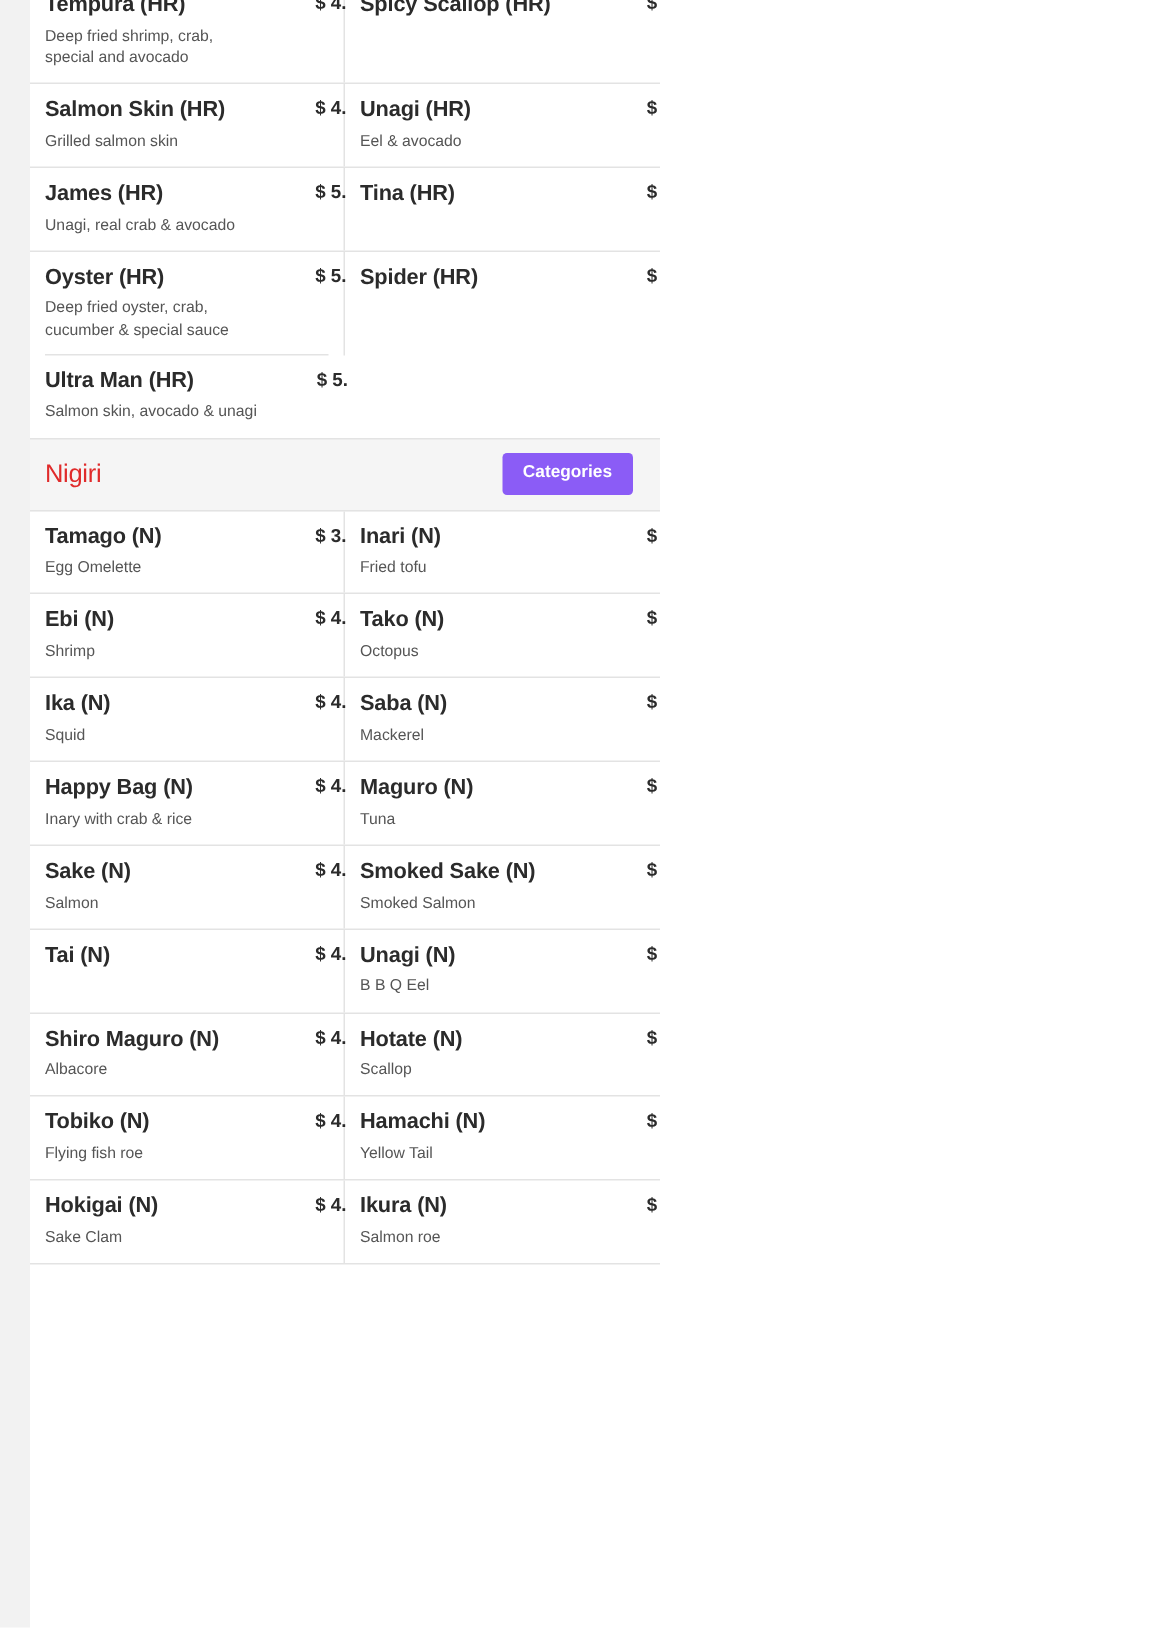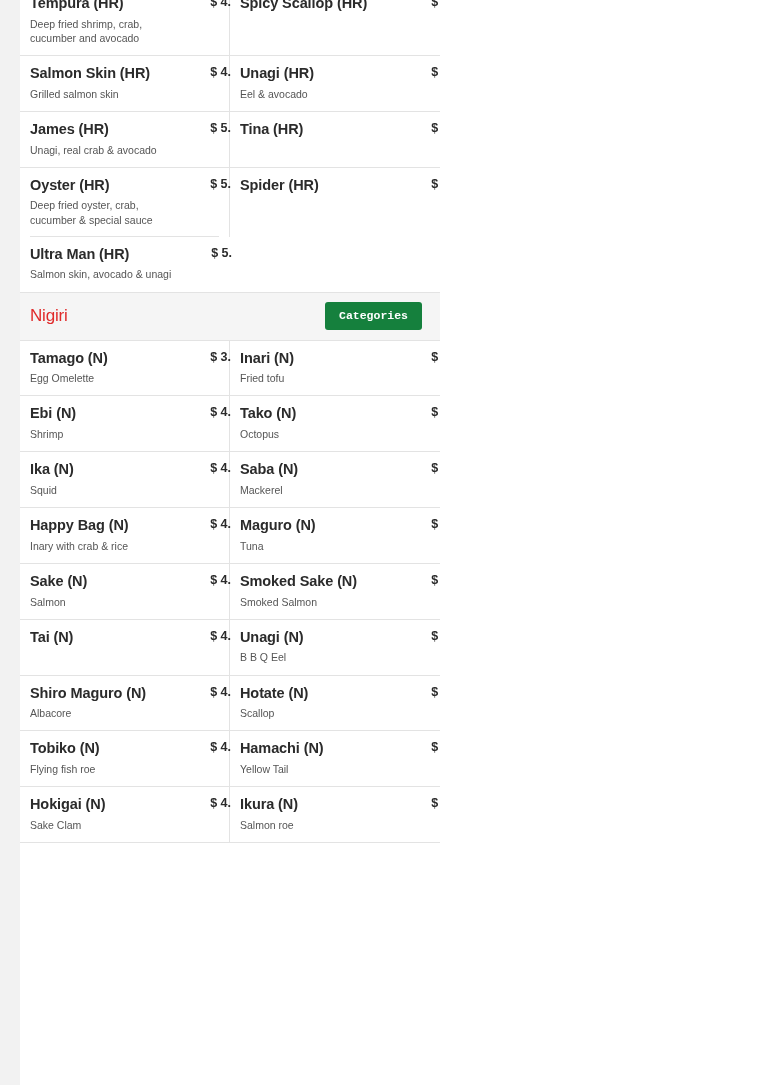--- a/index.html
+++ b/index.html
@@ -114,30 +114,30 @@
     border-bottom: 1px solid #e3e3e3;
     box-sizing: border-box;
   }
   .section-title {
     font-size: 17px;
     font-weight: normal;
     color: #e02b2b;
     letter-spacing: -0.2px;
   }
   .categories-btn {
-    background: #15803d;
+    background: #8b5cf6;
     color: #ffffff;
     font-size: 11.5px;
     font-weight: bold;
     padding: 8px 14px;
     border-radius: 3px;
     border: none;
     cursor: pointer;
     line-height: 1;
-    font-family: Liberation Mono, monospace;
+    font-family: Liberation Sans, sans-serif;
   }
   
   .clip-top {
     margin-top: -14px;
   }
   .short-rule {
     position: absolute;
     left: 10px;
     right: 10px;
     bottom: 0;
@@ -151,21 +151,21 @@
 <div class="page">
 
   <div class="gutter-left"></div>
   <div class="gutter-right"></div>
 
   <div class="menu">
 
     <div class="row clip-top">
       <div class="cell left">
         <div class="item-name">Tempura (HR)</div>
-        <div class="item-desc">Deep fried shrimp, crab, cucumber and avocado</div>
+        <div class="item-desc">Deep fried shrimp, crab, special and avocado</div>
         <div class="item-price">$ 4.</div>
       </div>
       <div class="cell right">
         <div class="item-name">Spicy Scallop (HR)</div>
         <div class="item-desc"></div>
         <div class="item-price">$ 4.</div>
       </div>
     </div>
 
     <div class="row">

